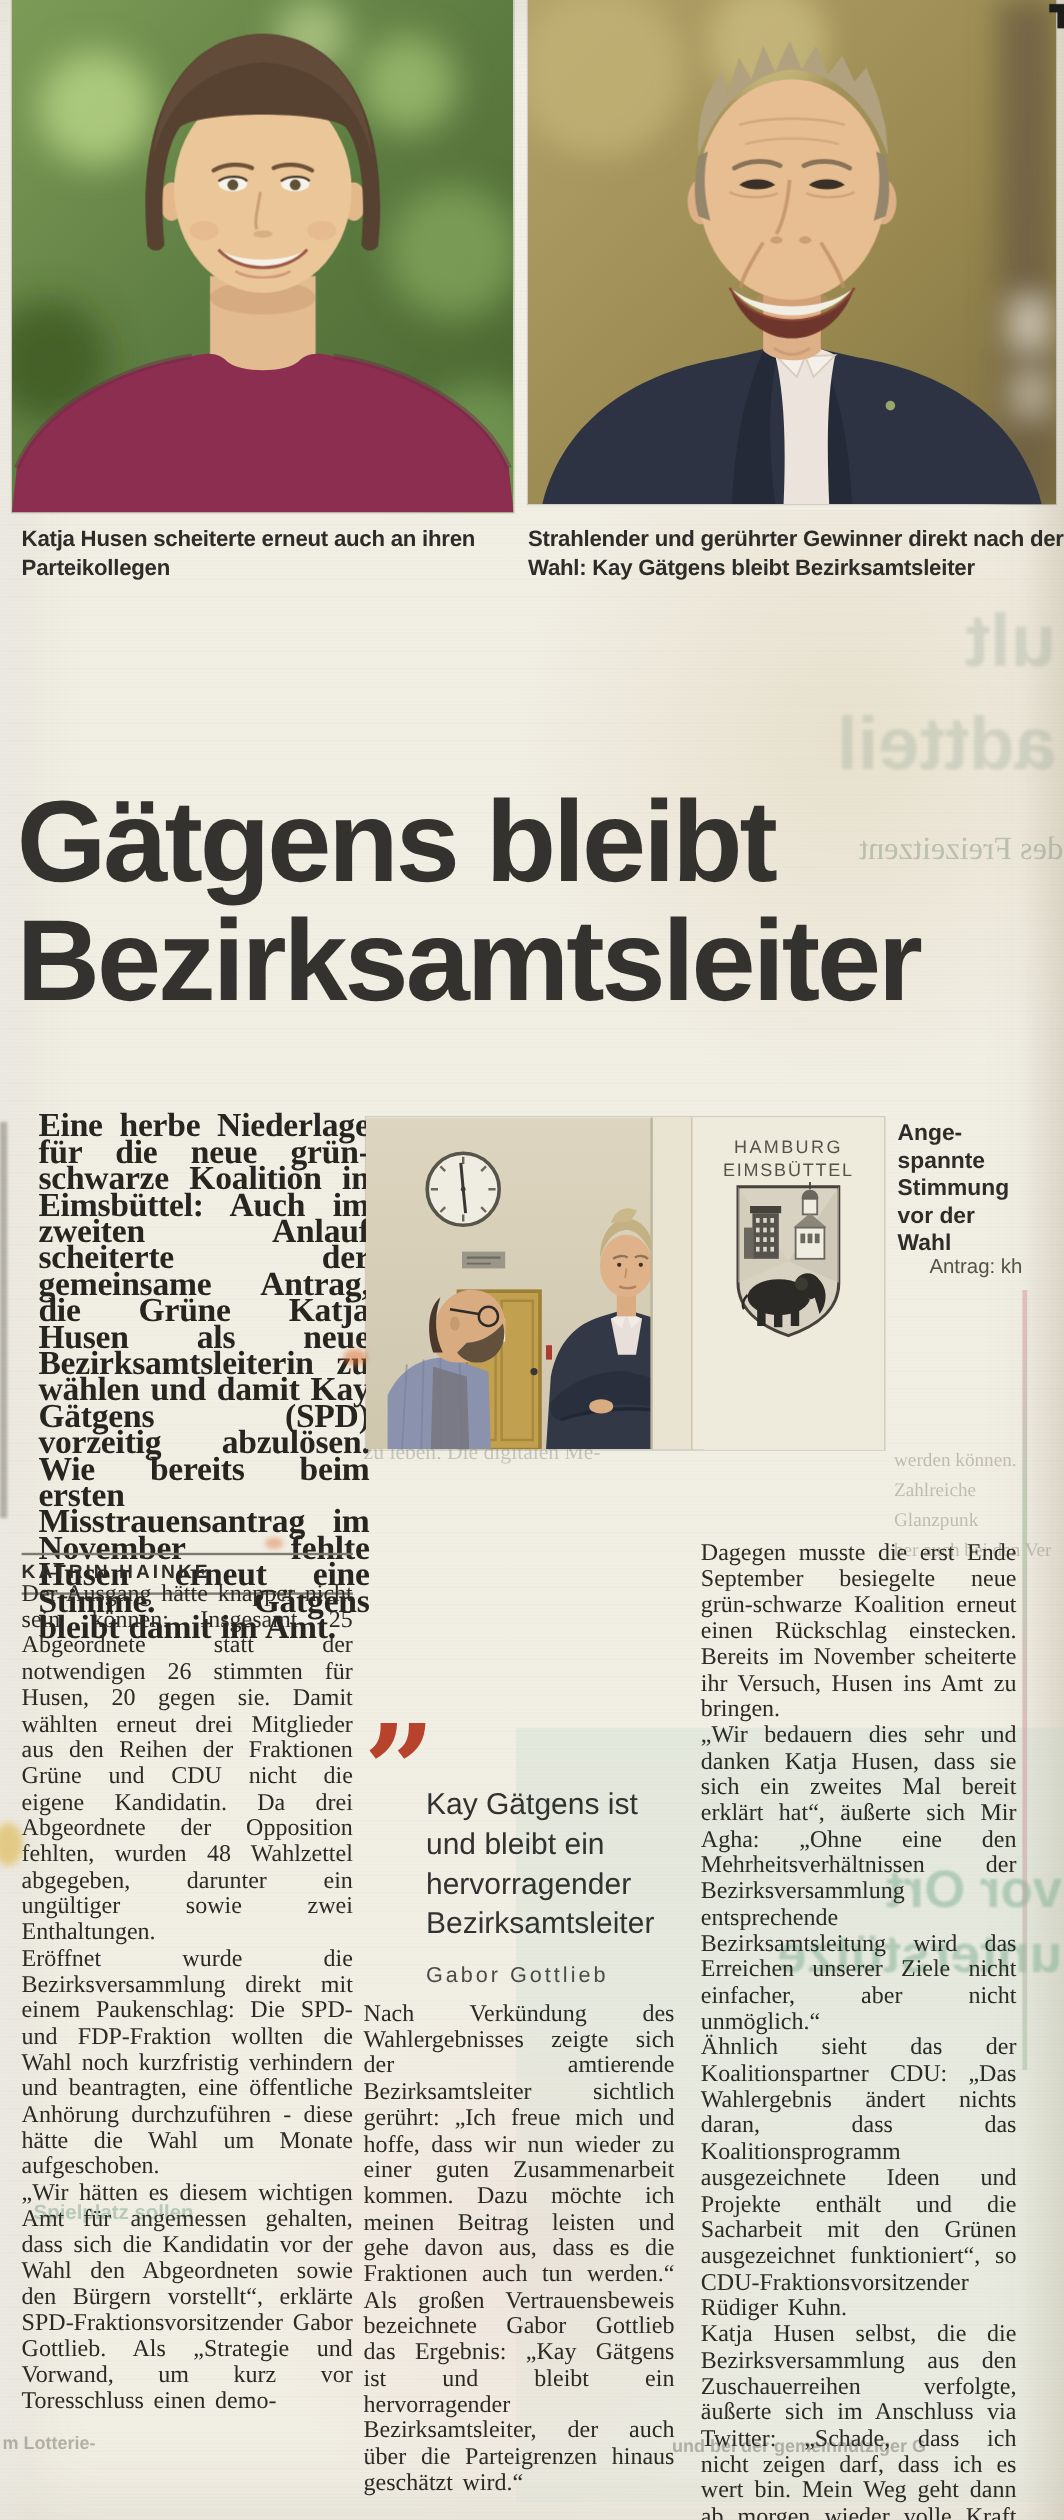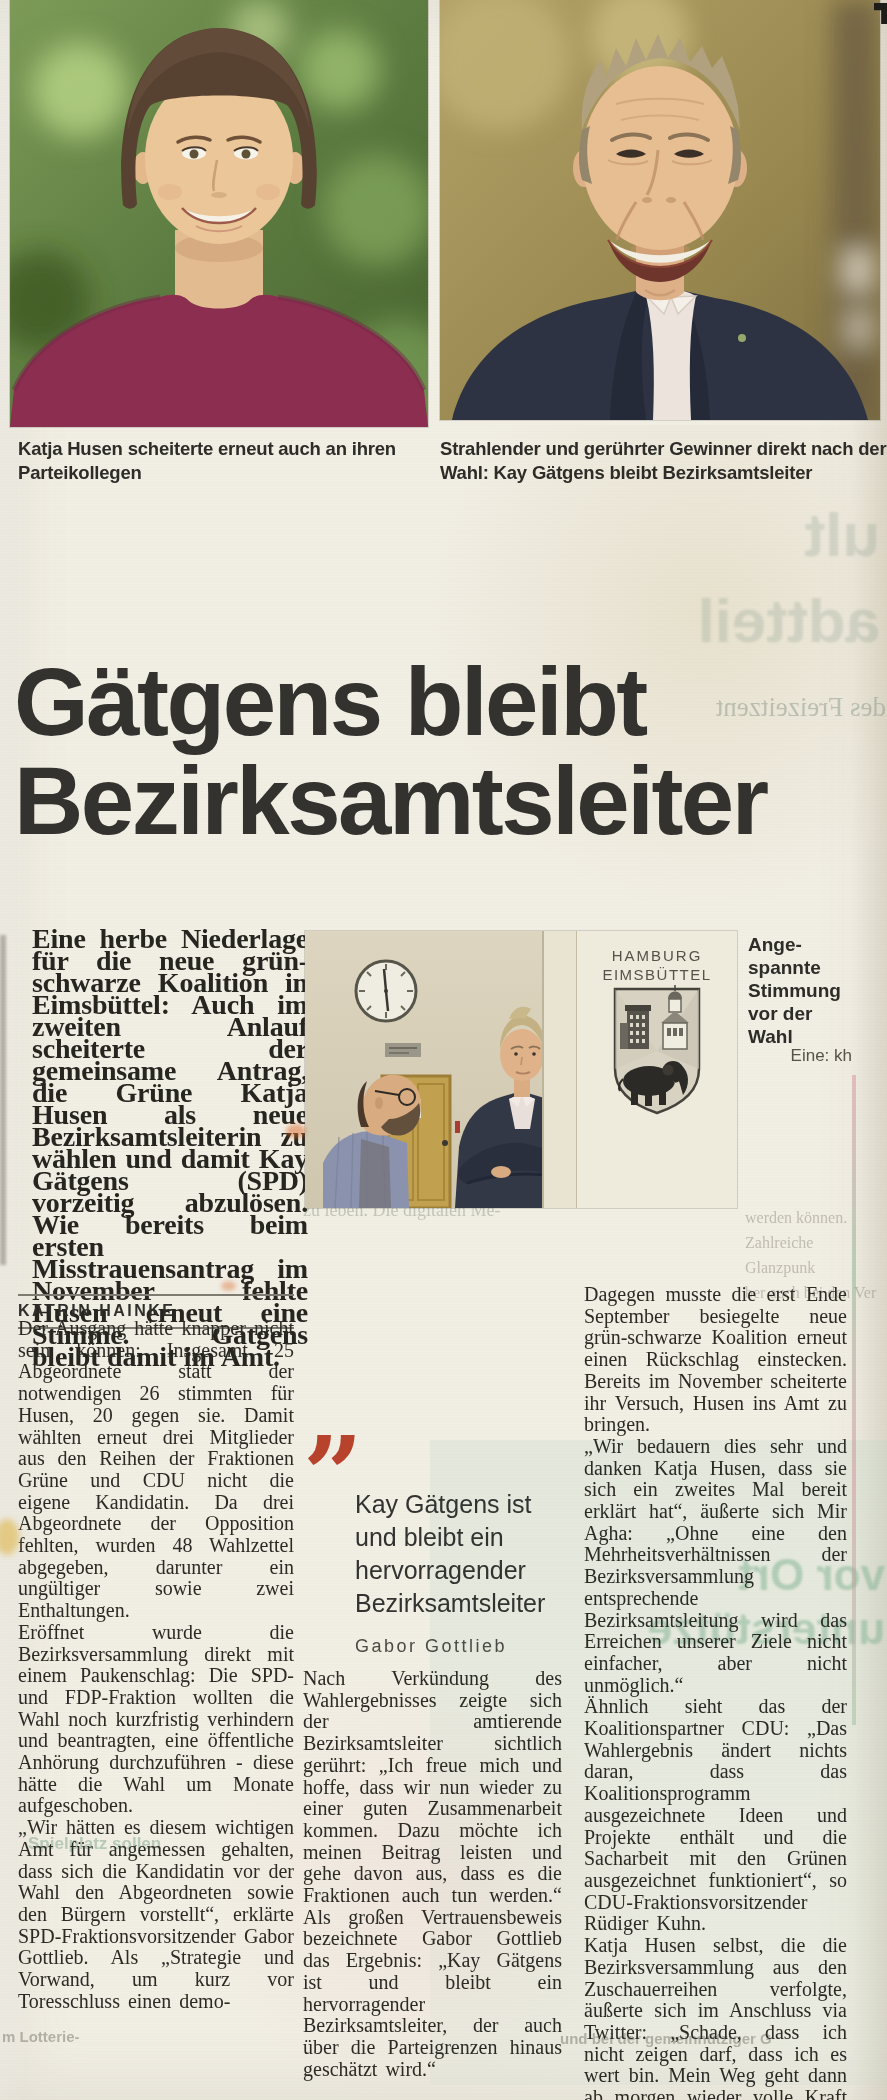--- a/index.html
+++ b/index.html
@@ -394,21 +394,21 @@
         <path d="M318,148 C314,152 313,157 315,160" fill="none" stroke="#2c2a26" stroke-width="2"></path>
       </g>
     </svg>
   </figure>
 
   <figcaption class="caption-mid">Ange-
 spannte
 Stimmung
 vor der
 Wahl</figcaption>
-  <div class="credit">Eine: kh</div>
+  <div class="credit">Antrag: kh</div>
 
   <div class="byline">KATRIN HAINKE</div>
 
   <div class="bodycol" id="col1">Der Ausgang hätte knapper nicht sein können: Insgesamt 25 Abgeordnete statt der notwendigen 26 stimmten für Husen, 20 gegen sie. Damit wählten erneut drei Mitglieder aus den Reihen der Fraktionen Grüne und CDU nicht die eigene Kandidatin. Da drei Abgeordnete der Opposition fehlten, wurden 48 Wahlzettel abgegeben, darunter ein ungültiger sowie zwei Enthaltungen.
 Eröffnet wurde die Bezirksversammlung direkt mit einem Paukenschlag: Die SPD- und FDP-Fraktion wollten die Wahl noch kurzfristig verhindern und beantragten, eine öffentliche Anhörung durchzuführen - diese hätte die Wahl um Monate aufgeschoben.
 „Wir hätten es diesem wichtigen Amt für angemessen gehalten, dass sich die Kandidatin vor der Wahl den Abgeordneten sowie den Bürgern vorstellt“, erklärte SPD-Fraktionsvorsitzender Gabor Gottlieb. Als „Strategie und Vorwand, um kurz vor Toresschluss einen demo-</div>
 
   <div class="quote-block">
     <span class="qmark">”</span>
     <div class="qtext">Kay Gätgens ist

